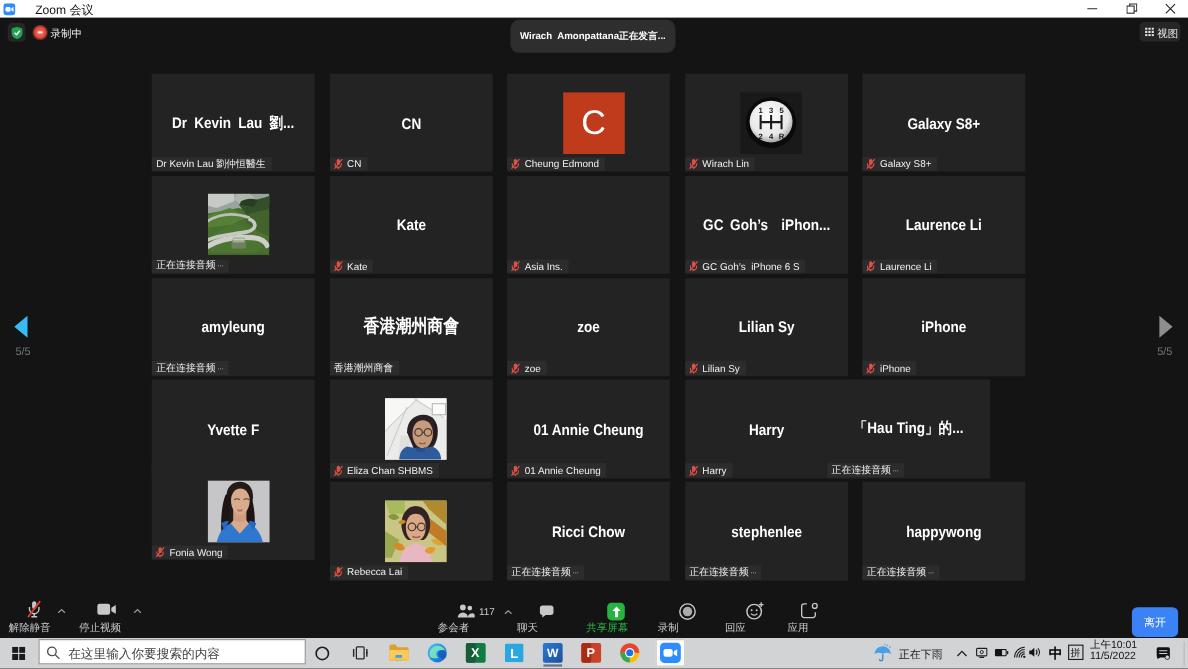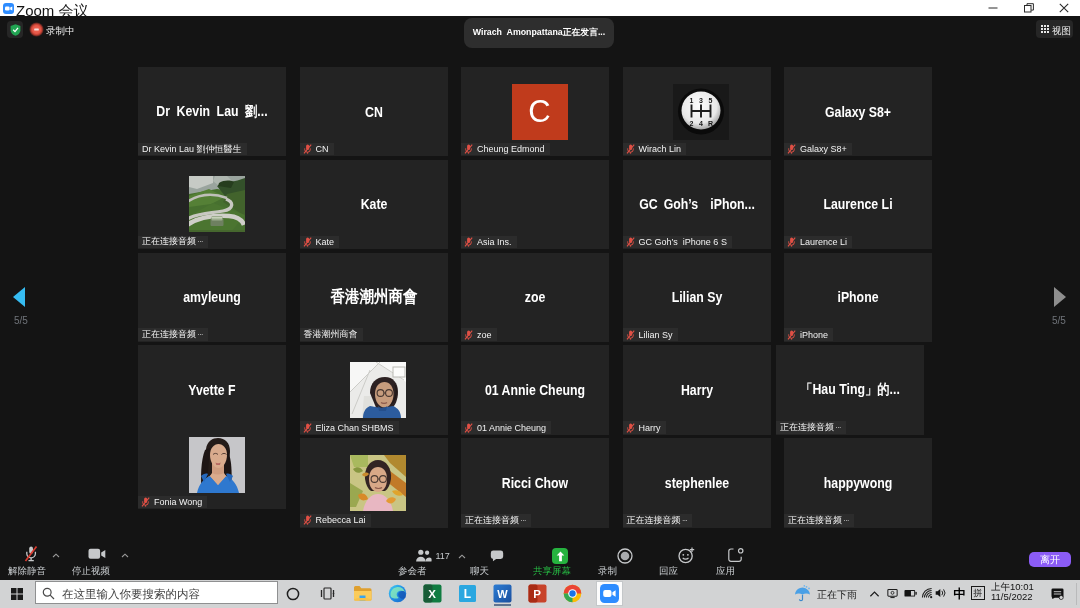--- a/index.html
+++ b/index.html
@@ -14,21 +14,21 @@
 .tbtxt{position:absolute;font-size:9.5px;color:#c9cdd0;white-space:pre}
 .dots{color:#cfcfcf;font-size:7px;letter-spacing:-0.5px}
 </style></head><body>
 
 <div class="titlebar">
     <svg class="abs" style="left:2.5px;top:2.5px" width="11" height="11" viewBox="0 0 11 11">
       <rect width="11" height="11" rx="3" fill="#2d8cff"></rect>
       <rect x="2" y="3.4" width="4.6" height="4.2" rx="1.3" fill="#fff"></rect>
       <path d="M7.2 4.6 9.3 3.4v4.2L7.2 6.4z" fill="#fff"></path>
     </svg>
-    <div class="abs" style="left:16px;top:2px;font-size:15px;color:#141414">Zoom 会议</div>
+    <div class="abs" style="left:32px;top:2px;font-size:11px;color:#141414">Zoom 会议</div>
     <svg class="abs" style="left:988px;top:0" width="10" height="16" viewBox="0 0 10 16">
       <line x1="0.5" y1="8" x2="9.5" y2="8" stroke="#2b2b2b" stroke-width="1"></line>
     </svg>
     <svg class="abs" style="left:1024px;top:0" width="10" height="16" viewBox="0 0 10 16">
       <rect x="0.5" y="5.5" width="6.5" height="6.5" fill="none" stroke="#2b2b2b" stroke-width="1"></rect>
       <path d="M3 5.5V3.7h6.4v6.4H7.2" fill="none" stroke="#2b2b2b" stroke-width="1"></path>
     </svg>
     <svg class="abs" style="left:1059px;top:0" width="10" height="16" viewBox="0 0 10 16">
       <path d="M0.8 3.8l8.4 8.4M9.2 3.8l-8.4 8.4" stroke="#2b2b2b" stroke-width="1.1"></path>
     </svg>
@@ -262,21 +262,21 @@
   </div>
 <div class="tile" style="left:622.5px;top:345.4px">
     <div class="bigname" style="font-size:14px">Harry</div>
     <div class="lbl"><svg width="9" height="10" viewBox="0 0 9 10">
         <rect x="3.1" y="0.5" width="3" height="5.4" rx="1.5" fill="#e05045"></rect>
         <path d="M1.7 4.4v1a2.8 2.8 0 0 0 5.6 0v-1" fill="none" stroke="#e05045" stroke-width="1"></path>
         <line x1="4.5" y1="8.2" x2="4.5" y2="9.6" stroke="#e05045" stroke-width="1.2"></line>
         <line x1="1" y1="9.3" x2="8.2" y2="0.7" stroke="#e05045" stroke-width="1.1"></line>
       </svg><span>Harry</span></div>
   </div>
-<div class="tile" style="left:776px;top:345.4px">
+<div class="tile" style="left:752px;top:345.4px">
     <div class="bigname" style="font-size:14px">「Hau Ting」的...</div>
     <div class="lbl nomic"><span>正在连接音频<span class="dots"> ···</span></span></div>
   </div>
 <div class="tile" style="left:138px;top:420px">
     <div class="avatar" style="background:#c7c7ca"><svg width="56" height="56" viewBox="0 0 56 56" style="filter:blur(0.35px)">
         <rect width="56" height="56" fill="#c6c6c9"></rect>
         <path d="M17 12C18 4 24 1 29 1c7 0 12 5 12 13 0 3-0.5 6-1.5 8l3 24-30 6 2-28z" fill="#241b18"></path>
         <path d="M13 56c-2-15-1-33 3-43l5-2-2 23 0 22z" fill="#1d1514"></path>
         <path d="M37 10c6 9 7 30 4 46h-9l2-24z" fill="#1d1514"></path>
         <path d="M23 26h12v14l-6 5-6-5z" fill="#cf9d80"></path>
@@ -391,21 +391,21 @@
     <path d="M14 0.5v4.4M11.8 2.7h4.4" stroke="#c6c8ca" stroke-width="1.2"></path>
   </svg>
 <div class="tbtxt" style="left:659px;top:565px;width:52px">回应</div>
 <svg class="abs" style="left:727.5px;top:548px" width="16" height="15" viewBox="0 0 16 15">
     <g fill="none" stroke="#c6c8ca" stroke-width="1.2">
       <path d="M5.5 1H3A2.2 2.2 0 0 0 0.8 3.2v8A2.2 2.2 0 0 0 3 13.4h8a2.2 2.2 0 0 0 2.2-2.2V8.7"></path>
       <circle cx="12.7" cy="2.8" r="2.2"></circle>
     </g>
   </svg>
 <div class="tbtxt" style="left:716px;top:565px;width:40px">应用</div>
-<div class="abs" style="left:1029px;top:552px;width:42px;height:15px;background:#8b5cf6;border-radius:5px;display:flex;align-items:center;justify-content:center;font-size:10px;color:#fff">离开</div>
+<div class="abs" style="left:1029px;top:552px;width:42px;height:27px;background:#3b82f6;border-radius:5px;display:flex;align-items:center;justify-content:center;font-size:10px;color:#fff">离开</div>
 <div class="abs" style="left:0;top:580px;width:1080px;height:28px;background:#d2d3d4"></div>
 <svg class="abs" style="left:11px;top:588px" width="12" height="12" viewBox="0 0 12 12">
     <g fill="#1a1a1a">
       <rect width="5.5" height="5.5"></rect>
       <rect x="6.5" width="5.5" height="5.5"></rect>
       <rect y="6.5" width="5.5" height="5.5"></rect>
       <rect x="6.5" y="6.5" width="5.5" height="5.5"></rect>
     </g>
   </svg>
 <div class="abs" style="left:35px;top:581px;width:243px;height:23px;background:#fff;border:1px solid #8f9091"></div>

